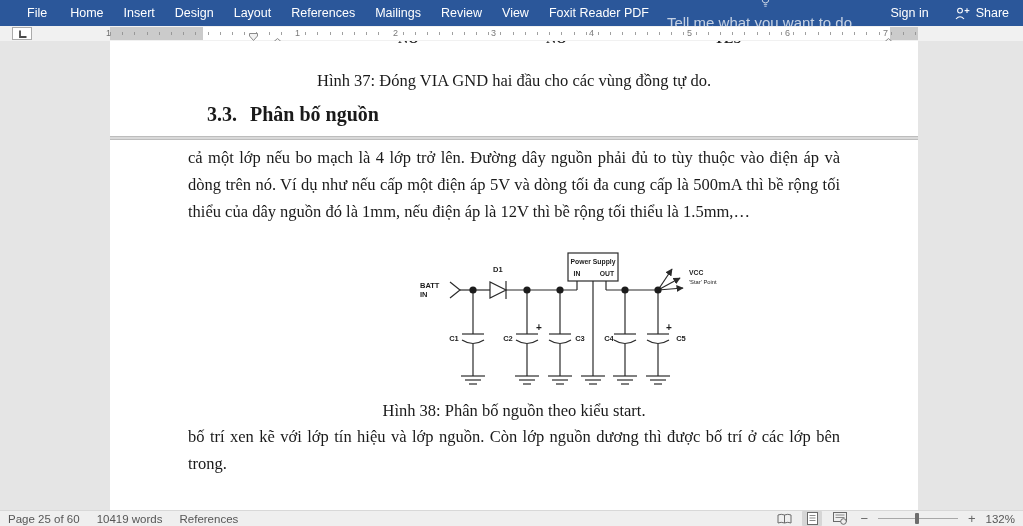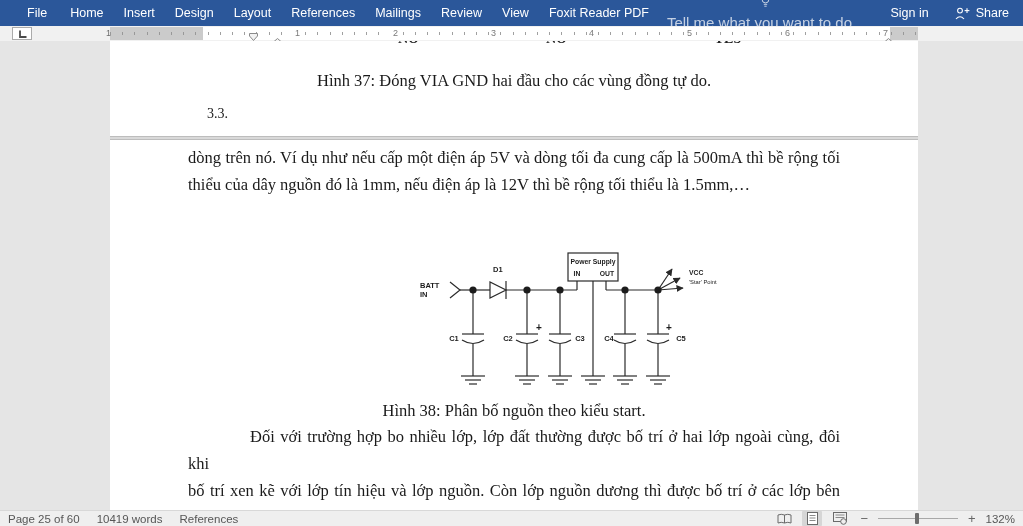--- a/index.html
+++ b/index.html
@@ -33,21 +33,21 @@
   .indent-marker { position:absolute; }
 
   
   .canvas { position:absolute; left:0; top:41px; width:1023px; height:469px; background:#e5e5e5; }
   .page { position:absolute; left:110px; top:0; width:808px; height:469px; background:#ffffff; }
   .doc-serif { font-family:"Liberation Serif", serif; color:#1a1a1a; }
   .clip-label { position:absolute; top:0; height:6px; overflow:hidden; }
   .clip-label span { display:block; margin-top:-10px; font-family:"Liberation Serif", serif;
                      font-weight:bold; font-size:14px; line-height:15px; color:#222; }
   .caption { position:absolute; left:0; width:808px; text-align:center; font-size:16.5px; line-height:26px; }
-  .heading { position:absolute; font-weight:normal; font-size:14px; line-height:26px; }
+  .heading { position:absolute; font-weight:bold; font-size:20px; line-height:26px; }
   .page-break { position:absolute; left:0; width:808px; height:4px; background:#d9d9d9;
                 border-top:1px solid #bdbdbd; border-bottom:1px solid #bdbdbd; }
   .para { position:absolute; left:78px; width:652px; font-size:16.5px; line-height:27px; }
   .pline { text-align:justify; text-align-last:justify; -moz-text-align-last:justify; white-space:normal; }
   .pline.first { text-indent:62px; }
   .pline.last { text-align:left; text-align-last:left; }
   .figure { position:absolute; left:290px; top:209px; width:330px; height:150px; }
 
   
   .statusbar { position:absolute; left:0; top:510px; width:1023px; height:16px; background:#efefef;
@@ -153,24 +153,26 @@
       <div class="clip-label" style="left:436px; width:30px;">
         <span>NO</span>
       </div>
       <div class="clip-label" style="left:604px; width:34px;">
         <span>YES</span>
       </div>
 
       <div class="caption doc-serif" style="top:27px;">Hình 37: Đóng VIA GND hai đầu cho các vùng đồng tự do.</div>
 
       <div class="heading doc-serif" style="left:97px; top:60px;">3.3.</div>
+      <div class="heading doc-serif" style="left:140px; top:60px;">Phân bố nguồn</div>
 
       <div class="page-break" style="top:95px;"></div>
 
       <div class="para doc-serif" style="top:103px;">
+        <div class="pline">cả một lớp nếu bo mạch là 4 lớp trở lên. Đường dây nguồn phải đủ to tùy thuộc vào điện áp và</div>
         <div class="pline">dòng trên nó. Ví dụ như nếu cấp một điện áp 5V và dòng tối đa cung cấp là 500mA thì bề rộng tối</div>
         <div class="pline last">thiểu của dây nguồn đó là 1mm, nếu điện áp là 12V thì bề rộng tối thiểu là 1.5mm,…</div>
       </div>
 
       <div class="figure">
         <svg width="330" height="150" viewBox="0 0 330 150">
           <defs>
             <marker id="ah" markerWidth="7" markerHeight="7" refX="5.4" refY="3" orient="auto">
               <path d="M0,0 L6,3 L0,6 Z" fill="#2a2a2a"></path>
             </marker>
@@ -263,21 +265,20 @@
             <text x="266" y="81" font-size="10">+</text>
             <text x="289" y="25" font-size="6.8">VCC</text>
             <text x="289" y="34" font-size="5.8" font-weight="normal">'Star' Point</text>
           </g>
         </svg>
       </div>
 
       <div class="caption doc-serif" style="top:357px;">Hình 38: Phân bố nguồn theo kiểu start.</div>
 
       <div class="para doc-serif" style="top:382px;">
-        <div class="pline first">Đối với trường hợp bo nhiều lớp, lớp đất thường được bố trí ở hai lớp ngoài cùng, đôi khi</div>
         <div class="pline">bố trí xen kẽ với lớp tín hiệu và lớp nguồn. Còn lớp nguồn dương thì được bố trí ở các lớp bên</div>
         <div class="pline last">trong.</div>
       </div>
 
     </div>
   </div>
 
   <div class="statusbar">
     <div class="sb-left">
       <span>Page 25 of 60</span>

